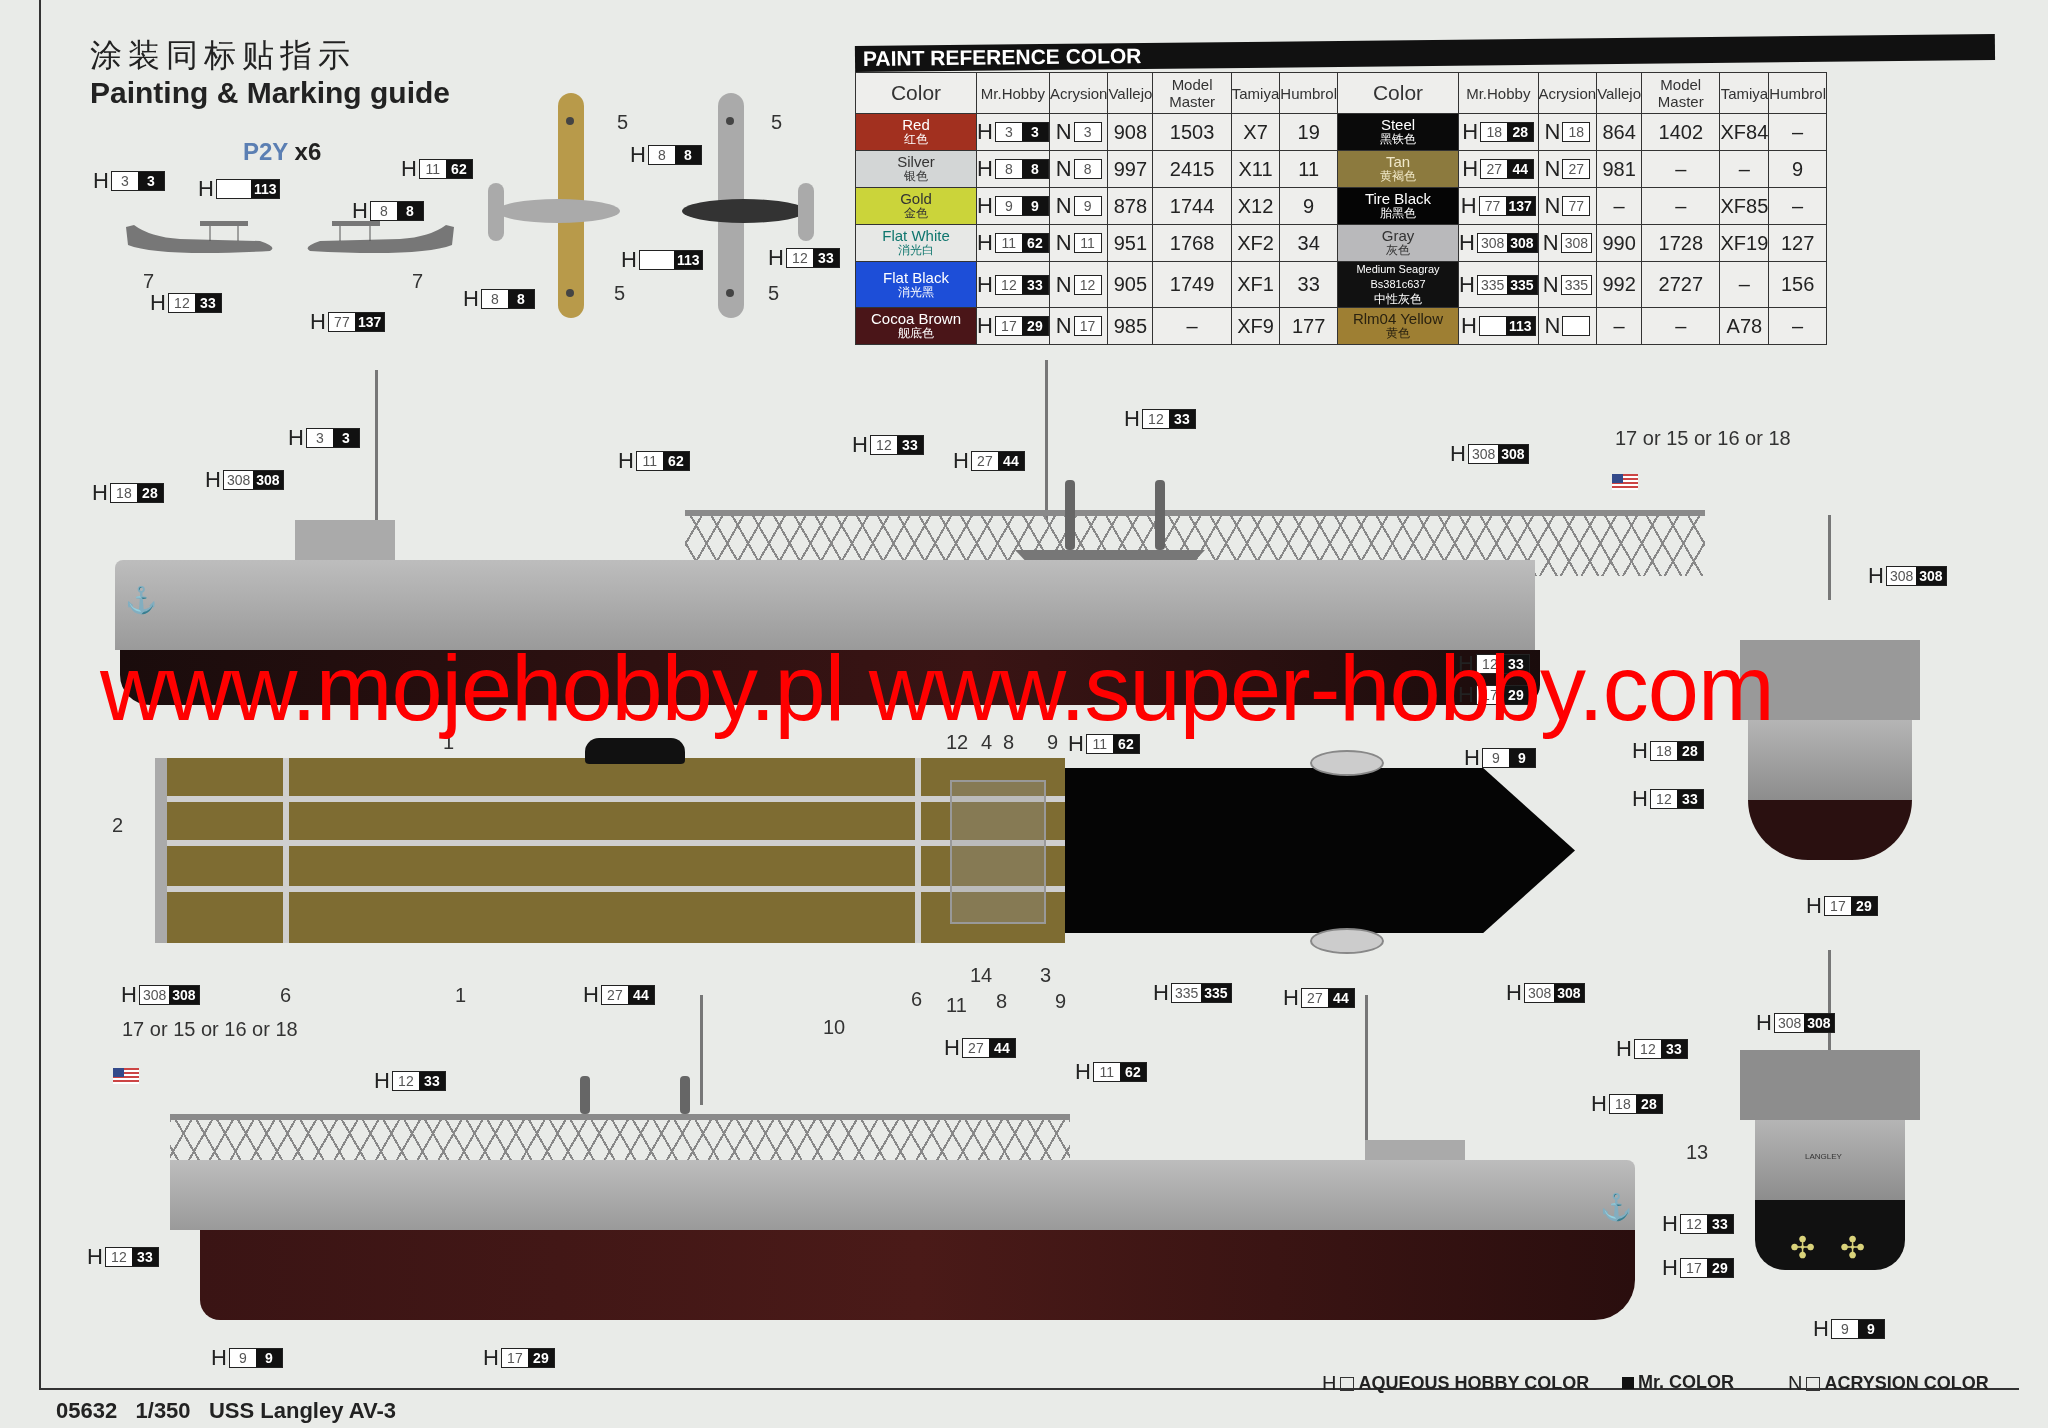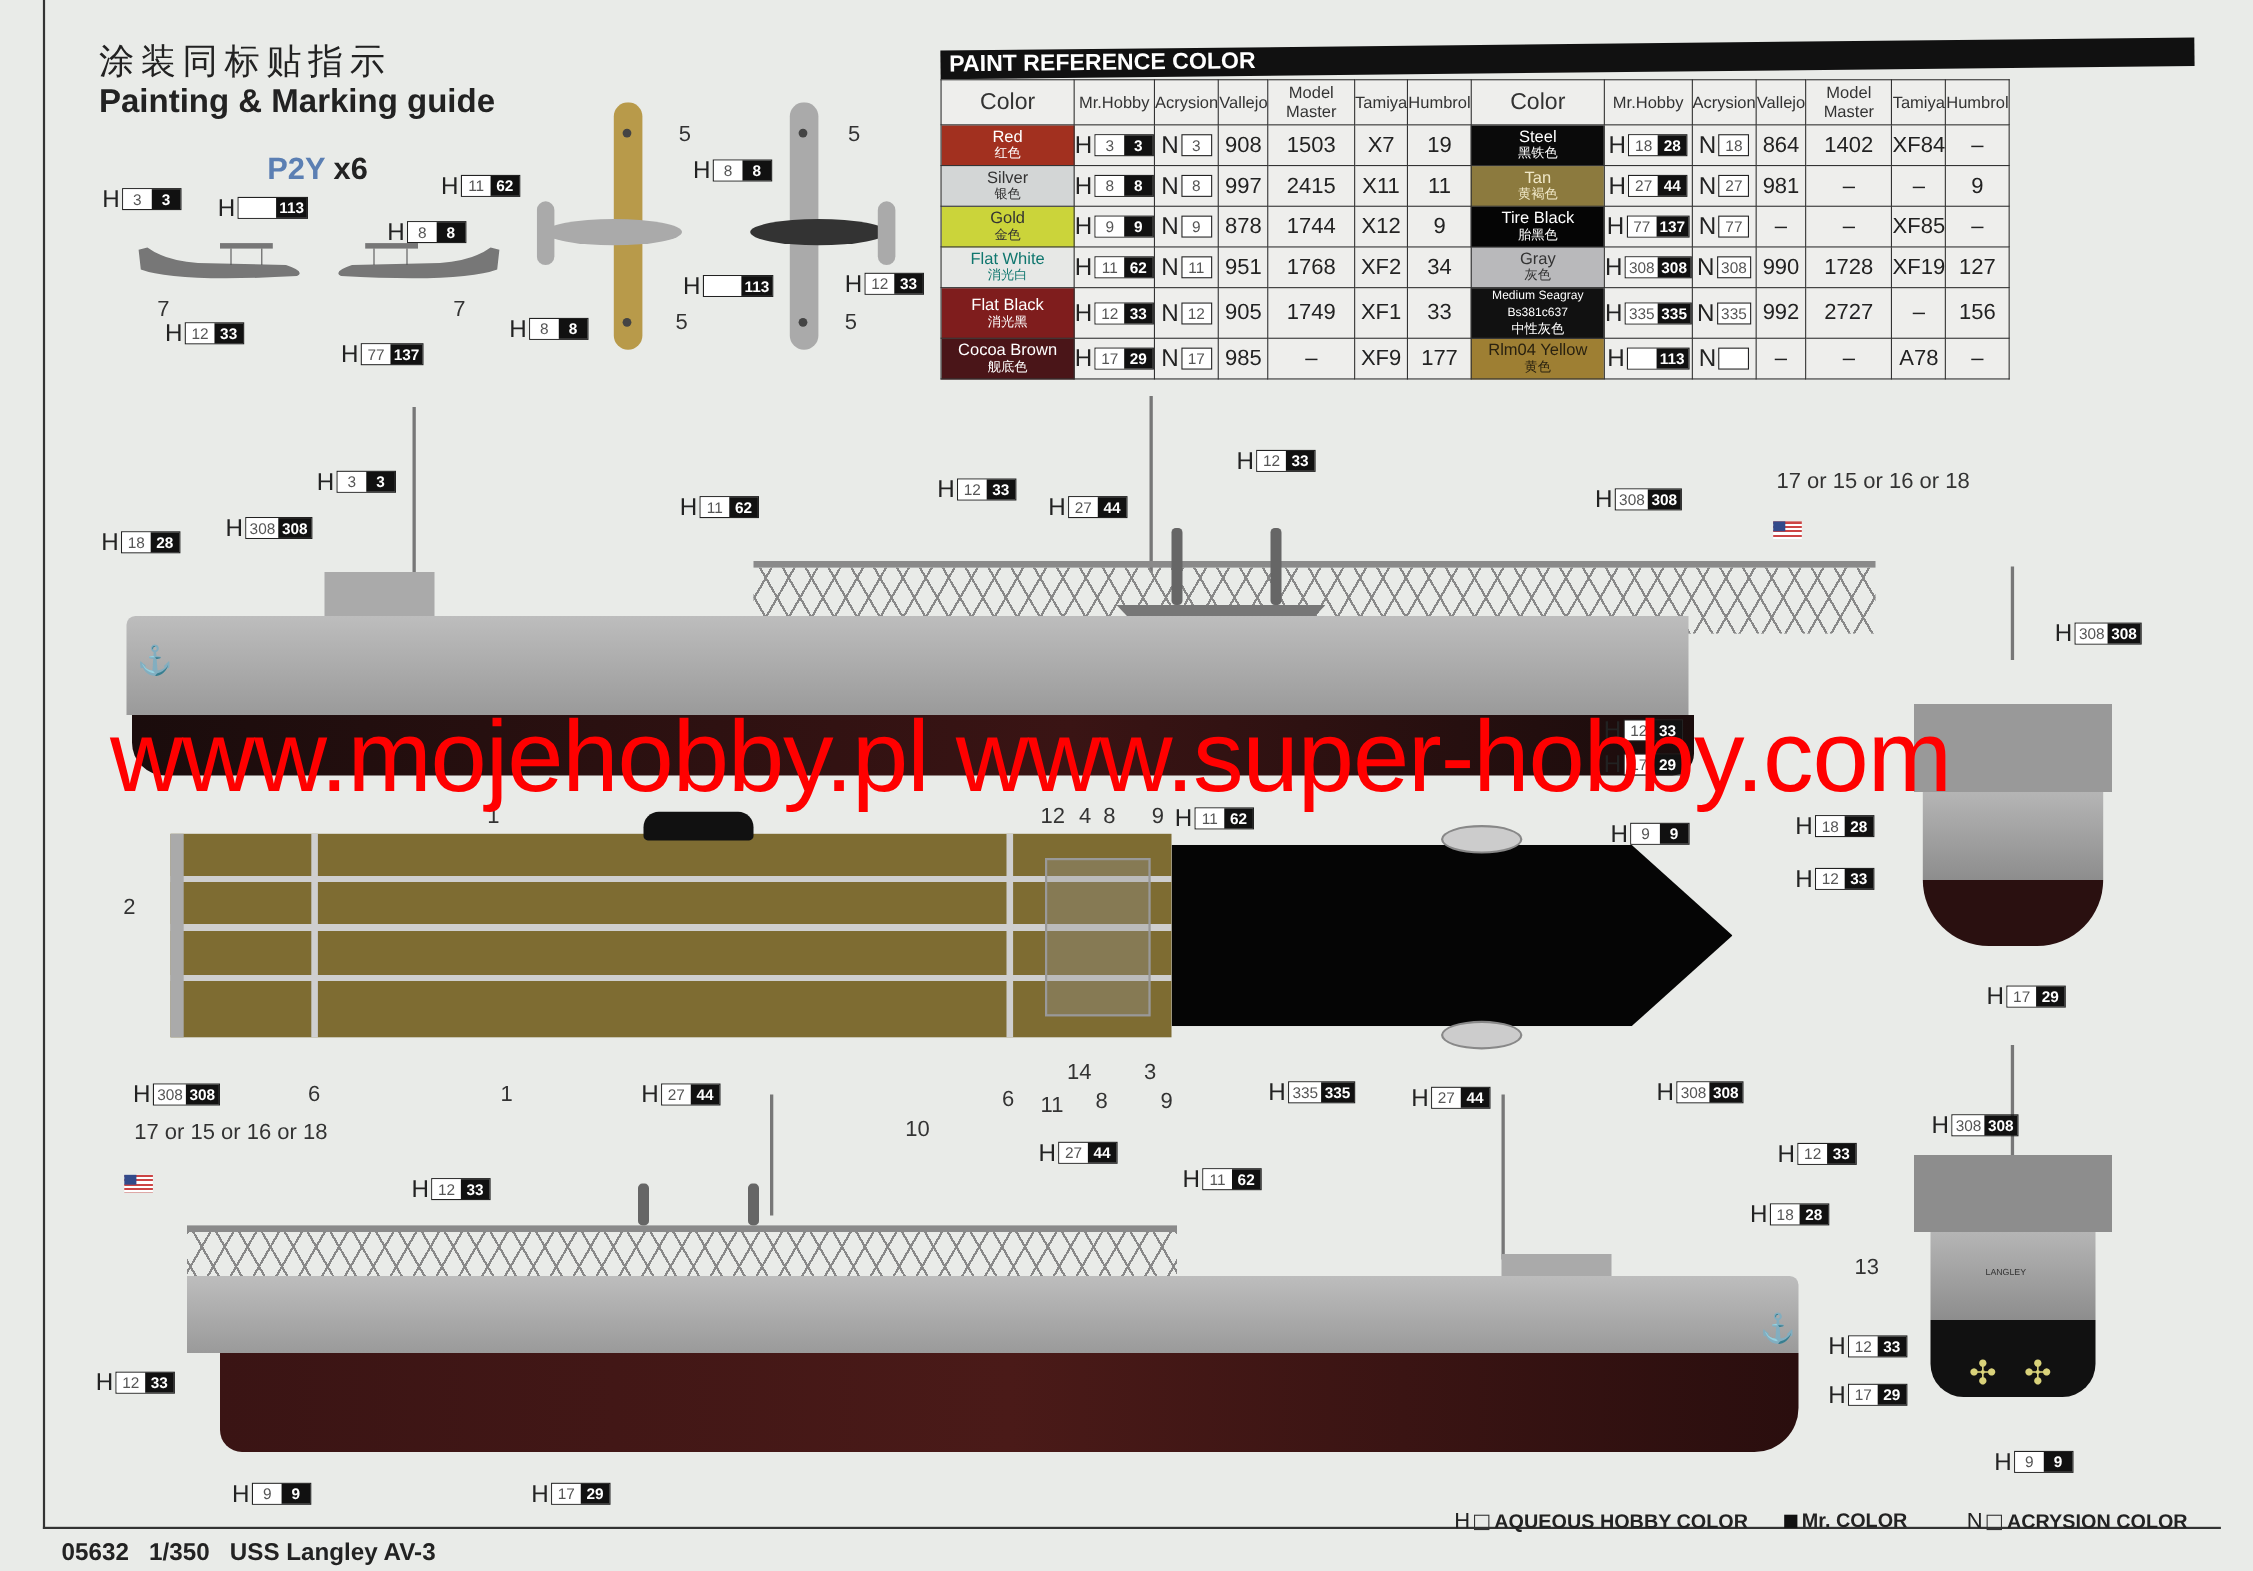--- a/index.html
+++ b/index.html
@@ -2,21 +2,21 @@
 <html><head>
 <meta charset="utf-8">
 <style>
   html,body{margin:0;padding:0;}
   body{width:2048px;height:1428px;background:#e9ebe8;position:relative;overflow:hidden;font-family:"Liberation Sans",sans-serif;color:#222;}
   .abs{position:absolute;}
   .frame-left{left:39px;top:0;width:2px;height:1390px;background:#333;}
   .frame-bottom{left:39px;top:1388px;width:1980px;height:2px;background:#333;}
   .title-cn{left:90px;top:34px;font-size:32px;letter-spacing:6px;color:#222;font-family:"DejaVu Sans",sans-serif;}
   .title-en{left:90px;top:76px;font-size:30px;font-weight:bold;color:#222;}
-  .p2y{left:243px;top:138px;font-size:28px;font-weight:bold;}
+  .p2y{left:243px;top:138px;font-size:24px;font-weight:bold;}
   .p2y .b{color:#5b7fb3;}
   
   .tag{position:absolute;display:flex;align-items:center;font-size:19px;white-space:nowrap;}
   .tag .pfx{font-size:22px;margin-right:2px;color:#222;}
   .tag .box{display:flex;border:1.5px solid #222;height:18px;line-height:18px;font-size:14px;}
   .tag .w{background:#fff;color:#555;min-width:20px;padding:0 3px;text-align:center;}
   .tag .k{background:#111;color:#fff;font-weight:bold;min-width:20px;padding:0 3px;text-align:center;}
   .tag .nbox{border:1.5px solid #222;background:#fff;color:#555;font-size:14px;height:18px;line-height:18px;min-width:20px;padding:0 3px;text-align:center;}
   .num{position:absolute;font-size:20px;color:#333;}
   
@@ -363,21 +363,21 @@
             <span class="pfx">N</span>
             <span class="nbox">308</span>
           </span>
         </td>
         <td>990</td>
         <td>1728</td>
         <td>XF19</td>
         <td>127</td>
       </tr>
       <tr>
-        <td class="sw" style="background: #7f1d1d; color: rgb(255, 255, 255);">
+        <td class="sw" style="background: #1d4ed8; color: rgb(255, 255, 255);">
           <div>Flat Black</div>
           <div class="cn">消光黑</div>
         </td>
         <td class="code">
           <span class="tag">
             <span class="pfx">H</span>
             <span class="box">
               <span class="w">12</span>
               <span class="k">33</span>
             </span>

